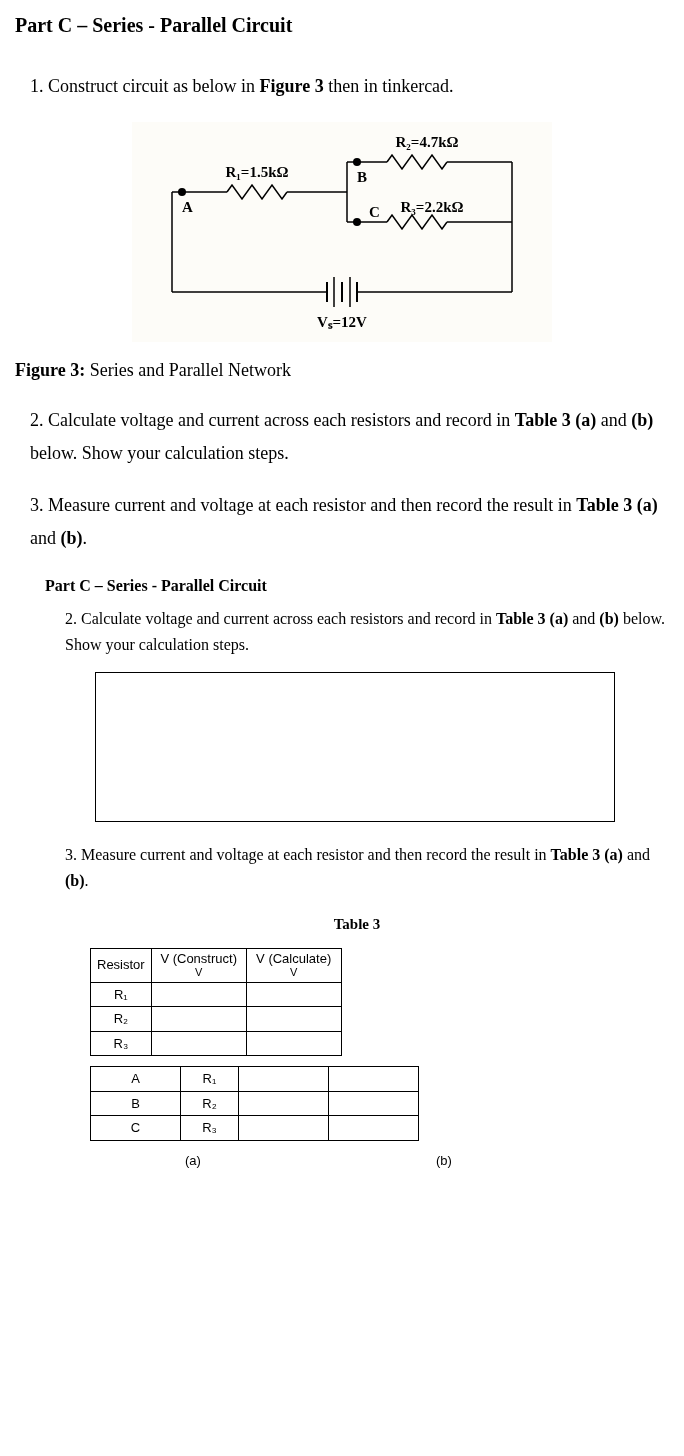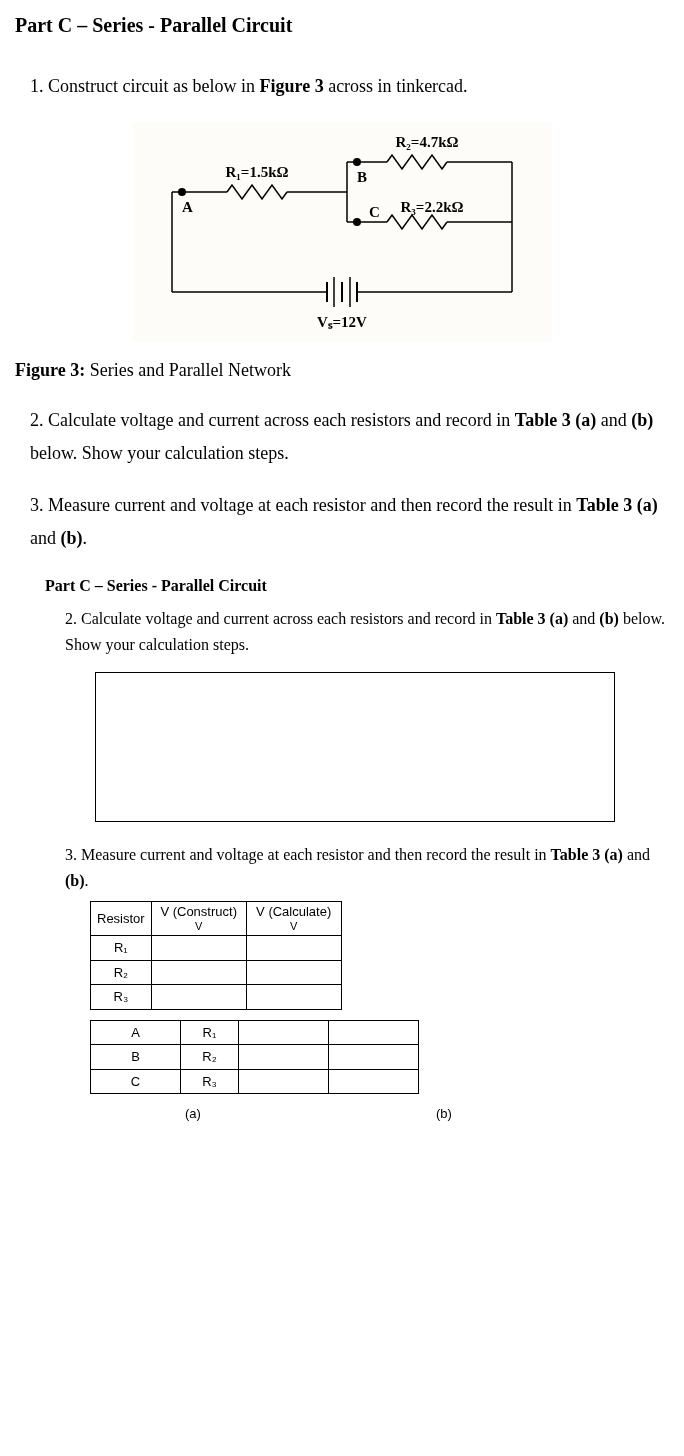--- a/index.html
+++ b/index.html
@@ -96,21 +96,21 @@
     .label-b { margin-left: 235px; }
     .sub-v { font-size: 11px; line-height: 1.2; }
     .header-cell { line-height: 1.2; }
   </style>
 </head>
 <body>
 
 <div class="title">Part C – Series - Parallel Circuit</div>
 
 <div class="instruction">
-  <span>1.</span><span> Construct circuit as below in </span><span class="bold">Figure 3</span><span> across in </span><span class="tinkercad">tinkercad</span><span>.</span>
+  <span>1.</span><span> Construct circuit as below in </span><span class="bold">Figure 3</span><span> then in </span><span class="tinkercad">tinkercad</span><span>.</span>
 </div>
 
 <div class="circuit-container">
   <svg class="circuit-svg" width="420" height="220" viewBox="0 0 420 220">
     <rect x="0" y="0" width="420" height="220" fill="#fdfcf8"></rect>
 
     <line x1="40" y1="70" x2="95" y2="70" stroke="#000" stroke-width="1.5"></line>
     <path d="M95 70 L100 63 L110 77 L120 63 L130 77 L140 63 L150 77 L155 70" stroke="#000" fill="none" stroke-width="1.5"></path>
     <line x1="155" y1="70" x2="215" y2="70" stroke="#000" stroke-width="1.5"></line>
     <line x1="215" y1="40" x2="215" y2="100" stroke="#000" stroke-width="1.5"></line>
@@ -164,20 +164,21 @@
   <div class="sub-instruction">
     <span>2.</span><span> Calculate voltage and current across each resistors and record in </span><span class="bold">Table 3 (a)</span><span> and </span><span class="bold">(b)</span><span> below. Show your calculation steps.</span>
   </div>
 
   <div class="answer-box"></div>
 
   <div class="sub-instruction">
     <span>3.</span><span> Measure current and voltage at each resistor and then record the result in </span><span class="bold">Table 3 (a)</span><span> and </span><span class="bold">(b)</span><span>.</span>
   </div>
 
+  <div class="table-title">Table 3</div>
 
   <div class="tables-wrap">
     <table class="table-a">
       <tbody>
           <tr>
         <td>Resistor</td>
         <td class="header-cell">
           <div>V (Construct)</div>
           <div class="sub-v">V</div>
         </td>

